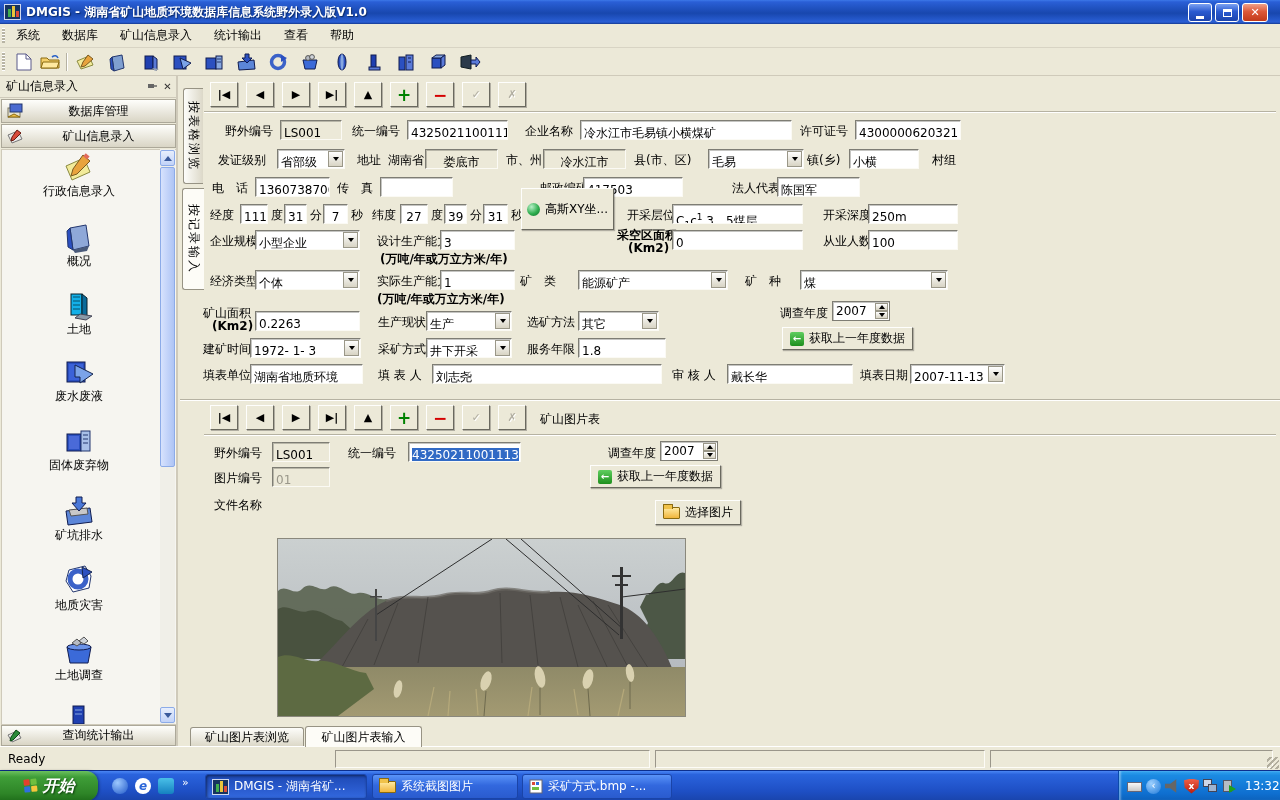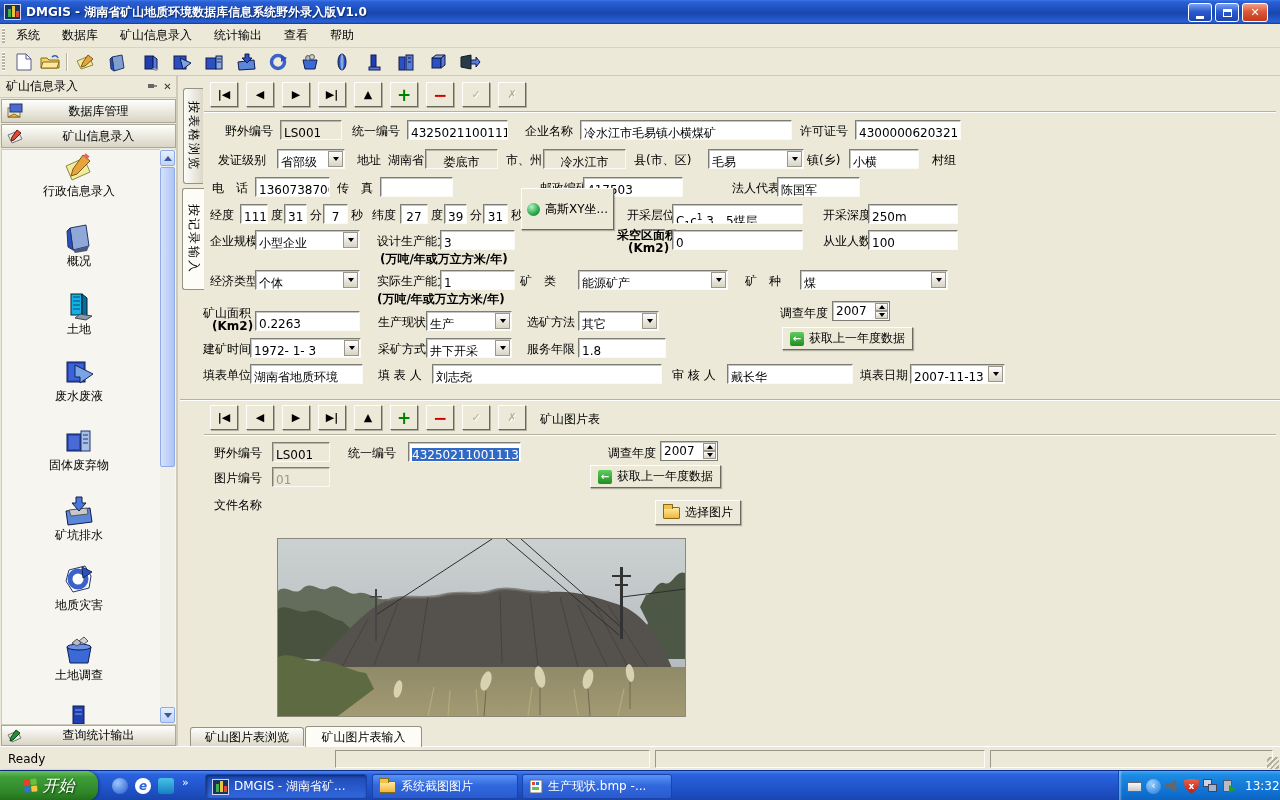--- a/index.html
+++ b/index.html
@@ -85,21 +85,21 @@
 
   
   #statusbar { position:absolute; left:0; top:746px; width:1280px; height:24px; background:#ECE9D8; border-top:1px solid #fff; }
   .stpanel { position:absolute; top:3px; height:18px; border:1px solid; border-color:#9a968a #fdfcf7 #fdfcf7 #9a968a; background:#ECE9D8; }
   #resize-grip { position:absolute; right:1px; bottom:1px; width:12px; height:12px; background:repeating-linear-gradient(135deg,transparent 0 2px,#b2ae9e 2px 4px); }
 
   
   #taskbar { position:absolute; left:0; top:770px; width:1280px; height:30px; background:linear-gradient(#4a86f4 0%,#2a63dd 12%,#1e4fc4 70%,#1a45ae 100%); border-top:1px solid #0c2f8e; }
   #startbtn { position:absolute; left:0; top:0; width:98px; height:30px; border-radius:0 12px 12px 0;
     background:linear-gradient(#6cc05e 0%,#3f9e38 20%,#2e8527 75%,#1f6e1a 100%); box-shadow:1px 0 3px rgba(0,0,0,.4);
-    display:flex; align-items:center; justify-content:center; gap:5px; color:#fff; font-weight:normal; font-style:italic; font-size:16px; text-shadow:1px 1px 2px #0a3a08; }
+    display:flex; align-items:center; justify-content:center; gap:5px; color:#fff; font-weight:bold; font-style:italic; font-size:16px; text-shadow:1px 1px 2px #0a3a08; }
   .flag { width:14px; height:14px; display:grid; grid-template-columns:6px 6px; grid-template-rows:6px 6px; gap:1px; transform:rotate(-6deg); }
   .flag i { border-radius:1px; }
   .taskbtn { position:absolute; top:3px; height:25px; border-radius:3px; background:linear-gradient(#5a94f8,#3268de 45%,#2a5bce); border:1px solid #1a44a8; color:#fff; display:flex; align-items:center; gap:5px; padding:0 6px; font-size:12px; white-space:nowrap; overflow:hidden; }
   .taskbtn.pressed { background:linear-gradient(#1d49b4,#2a5bce 60%,#3268de); box-shadow:inset 1px 1px 3px rgba(0,0,0,.5); }
   #tray { position:absolute; right:0; top:0; width:162px; height:30px; background:linear-gradient(#32a4f0 0%,#1b8ae2 15%,#0f6fd0 75%,#0c61ba 100%); border-left:1px solid #0a4aaa; box-shadow:inset 2px 0 2px rgba(255,255,255,.35); display:flex; align-items:center; gap:4px; padding-left:8px; }
   #tray .time { color:#fff; font-size:12px; margin-left:4px; }
   .trayico { width:15px; height:15px; position:relative; }
 
   .photo-frame { position:absolute; left:277px; top:538px; width:409px; height:179px; border:1px solid #8a887c; background:#fff; }
 </style>
@@ -707,21 +707,21 @@
       <span class="folder16"></span>
       <span>系统截图图片</span>
       </div>
     <div class="taskbtn" style="left:522px;width:150px">
       <svg width="14" height="15">
           <rect x="1" y="1" width="12" height="13" fill="#fff" stroke="#667"></rect>
           <rect x="3" y="3" width="3" height="3" fill="#d84a3a"></rect>
           <rect x="7" y="3" width="3" height="3" fill="#2f6fe0"></rect>
           <rect x="3" y="8" width="7" height="3" fill="#6fbf3f"></rect>
         </svg>
-      <span>生产现状.bmp -...</span>
+      <span>采矿方式.bmp -...</span>
       </div>
 
     <div id="tray">
       <span class="trayico" style="background:linear-gradient(#f8f8f8,#c8c8c8);border:1px solid #667;height:10px;margin-top:2px"></span>
       <span class="trayico" style="border-radius:50%;background:radial-gradient(circle at 35% 30%,#9cd0ff,#1f79d8);color:#fff;font-size:10px;text-align:center;line-height:14px">‹</span>
       <span class="trayico" style="background:#666;clip-path:polygon(0 35%,35% 35%,75% 5%,75% 95%,35% 65%,0 65%)"></span>
       <span class="trayico" style="background:linear-gradient(#f06048,#b81a0a);clip-path:polygon(50% 0,100% 12%,96% 62%,50% 100%,4% 62%,0 12%);color:#fff;font-size:9px;text-align:center;line-height:14px;font-weight:bold">x</span>
       <span class="trayico">
           <i class="abs" style="left:0;top:0;width:9px;height:8px;background:#cdd6e8;border:1px solid #445"></i>
           <i class="abs" style="left:5px;top:5px;width:9px;height:8px;background:#9fb4d0;border:1px solid #445"></i>

